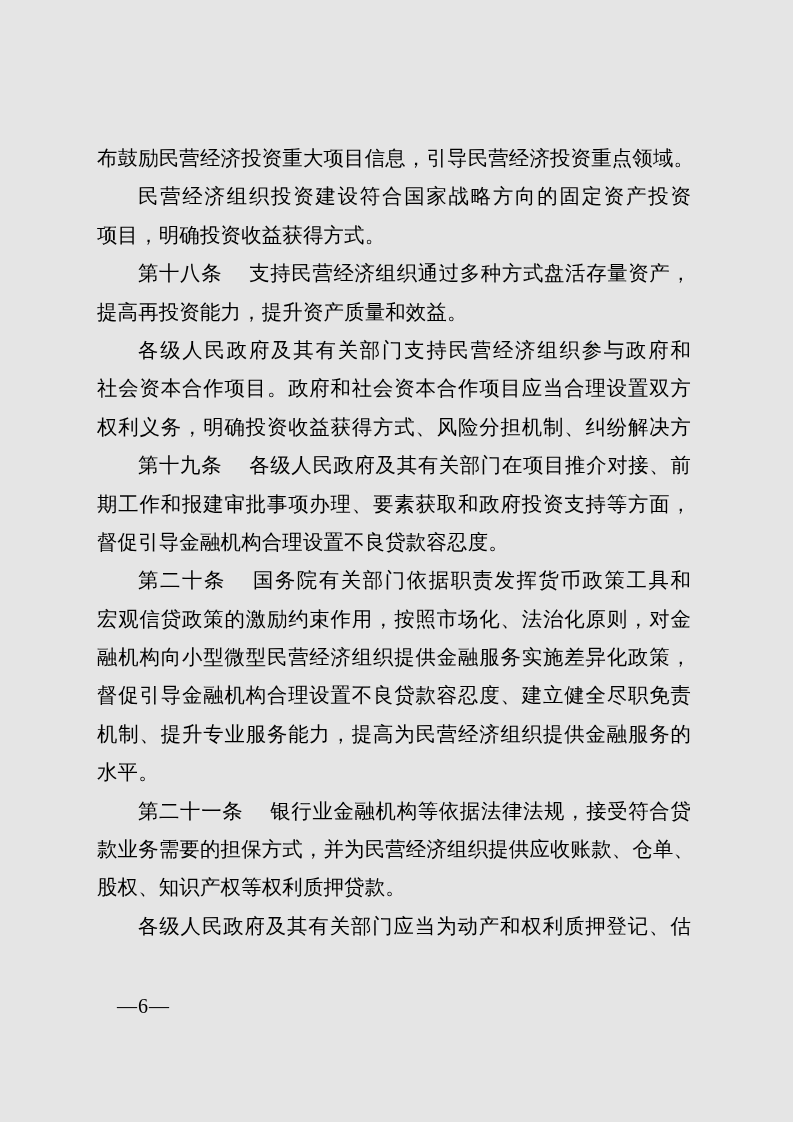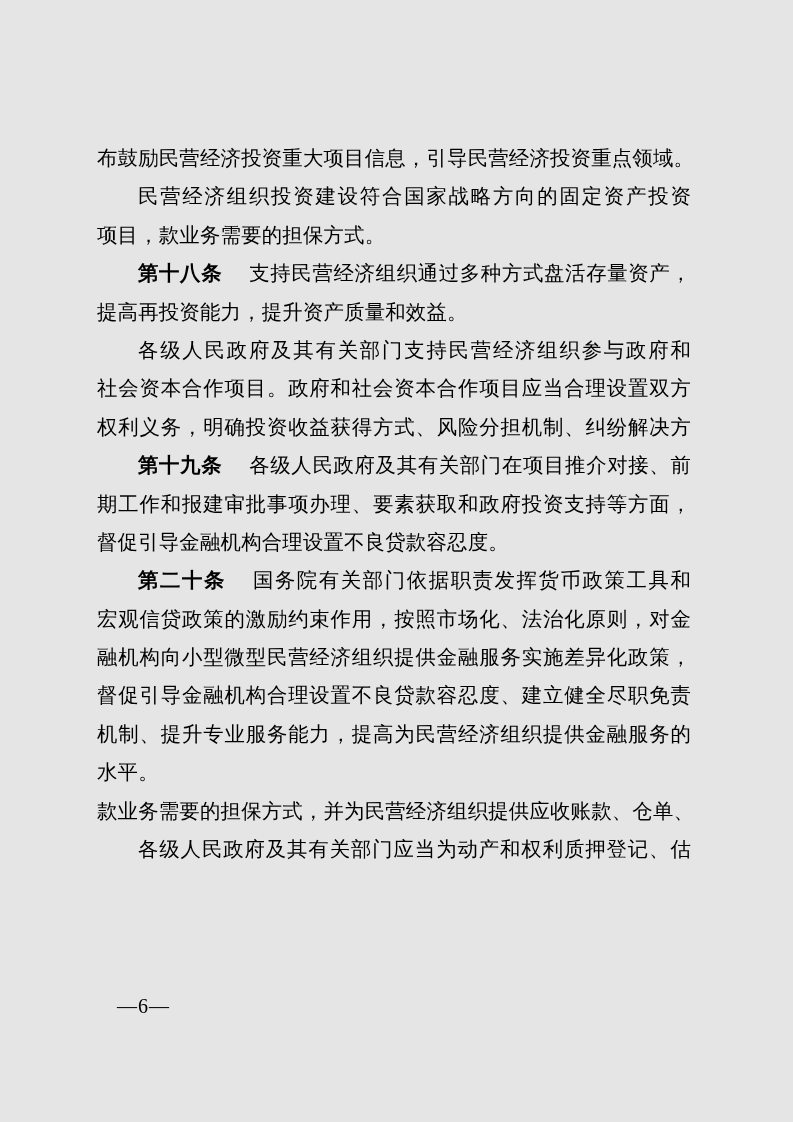--- a/index.html
+++ b/index.html
@@ -33,51 +33,53 @@
   }
   .line.fill {
     text-align-last: justify;
     text-justify: inter-character;
   }
   .line.indent {
     padding-left: 41px;
   }
   .article-no {
     font-family: "Liberation Sans", sans-serif;
-    font-weight: 700;
+    font-weight: 400;
     margin-right: 27px;
   }
   .page-num {
     position: absolute;
     left: 117px;
     top: 992px;
     font-size: 20px;
     line-height: 28px;
     letter-spacing: 1px;
   }
 </style>
 </head>
 <body>
 
 <div class="page">
   <div class="body-text">
       <div class="line fill">布鼓励民营经济投资重大项目信息，引导民营经济投资重点领域。</div>
       <div class="line fill indent">民营经济组织投资建设符合国家战略方向的固定资产投资</div>
-      <div class="line">项目，款业务需要的担保方式。</div>
+      <div class="line">项目，明确投资收益获得方式。</div>
       <div class="line fill indent"><b class="article-no">第十八条</b>支持民营经济组织通过多种方式盘活存量资产，</div>
       <div class="line">提高再投资能力，提升资产质量和效益。</div>
       <div class="line fill indent">各级人民政府及其有关部门支持民营经济组织参与政府和</div>
       <div class="line fill">社会资本合作项目。政府和社会资本合作项目应当合理设置双方</div>
       <div class="line fill">权利义务，明确投资收益获得方式、风险分担机制、纠纷解决方</div>
       <div class="line fill indent"><b class="article-no">第十九条</b>各级人民政府及其有关部门在项目推介对接、前</div>
       <div class="line fill">期工作和报建审批事项办理、要素获取和政府投资支持等方面，</div>
       <div class="line">督促引导金融机构合理设置不良贷款容忍度。</div>
       <div class="line fill indent"><b class="article-no">第二十条</b>国务院有关部门依据职责发挥货币政策工具和</div>
       <div class="line fill">宏观信贷政策的激励约束作用，按照市场化、法治化原则，对金</div>
       <div class="line fill">融机构向小型微型民营经济组织提供金融服务实施差异化政策，</div>
       <div class="line fill">督促引导金融机构合理设置不良贷款容忍度、建立健全尽职免责</div>
       <div class="line fill">机制、提升专业服务能力，提高为民营经济组织提供金融服务的</div>
       <div class="line">水平。</div>
+      <div class="line fill indent"><b class="article-no">第二十一条</b>银行业金融机构等依据法律法规，接受符合贷</div>
       <div class="line fill">款业务需要的担保方式，并为民营经济组织提供应收账款、仓单、</div>
+      <div class="line">股权、知识产权等权利质押贷款。</div>
       <div class="line fill indent">各级人民政府及其有关部门应当为动产和权利质押登记、估</div>
     </div>
   <div class="page-num">—6—</div>
 </div>
 
 </body></html>

